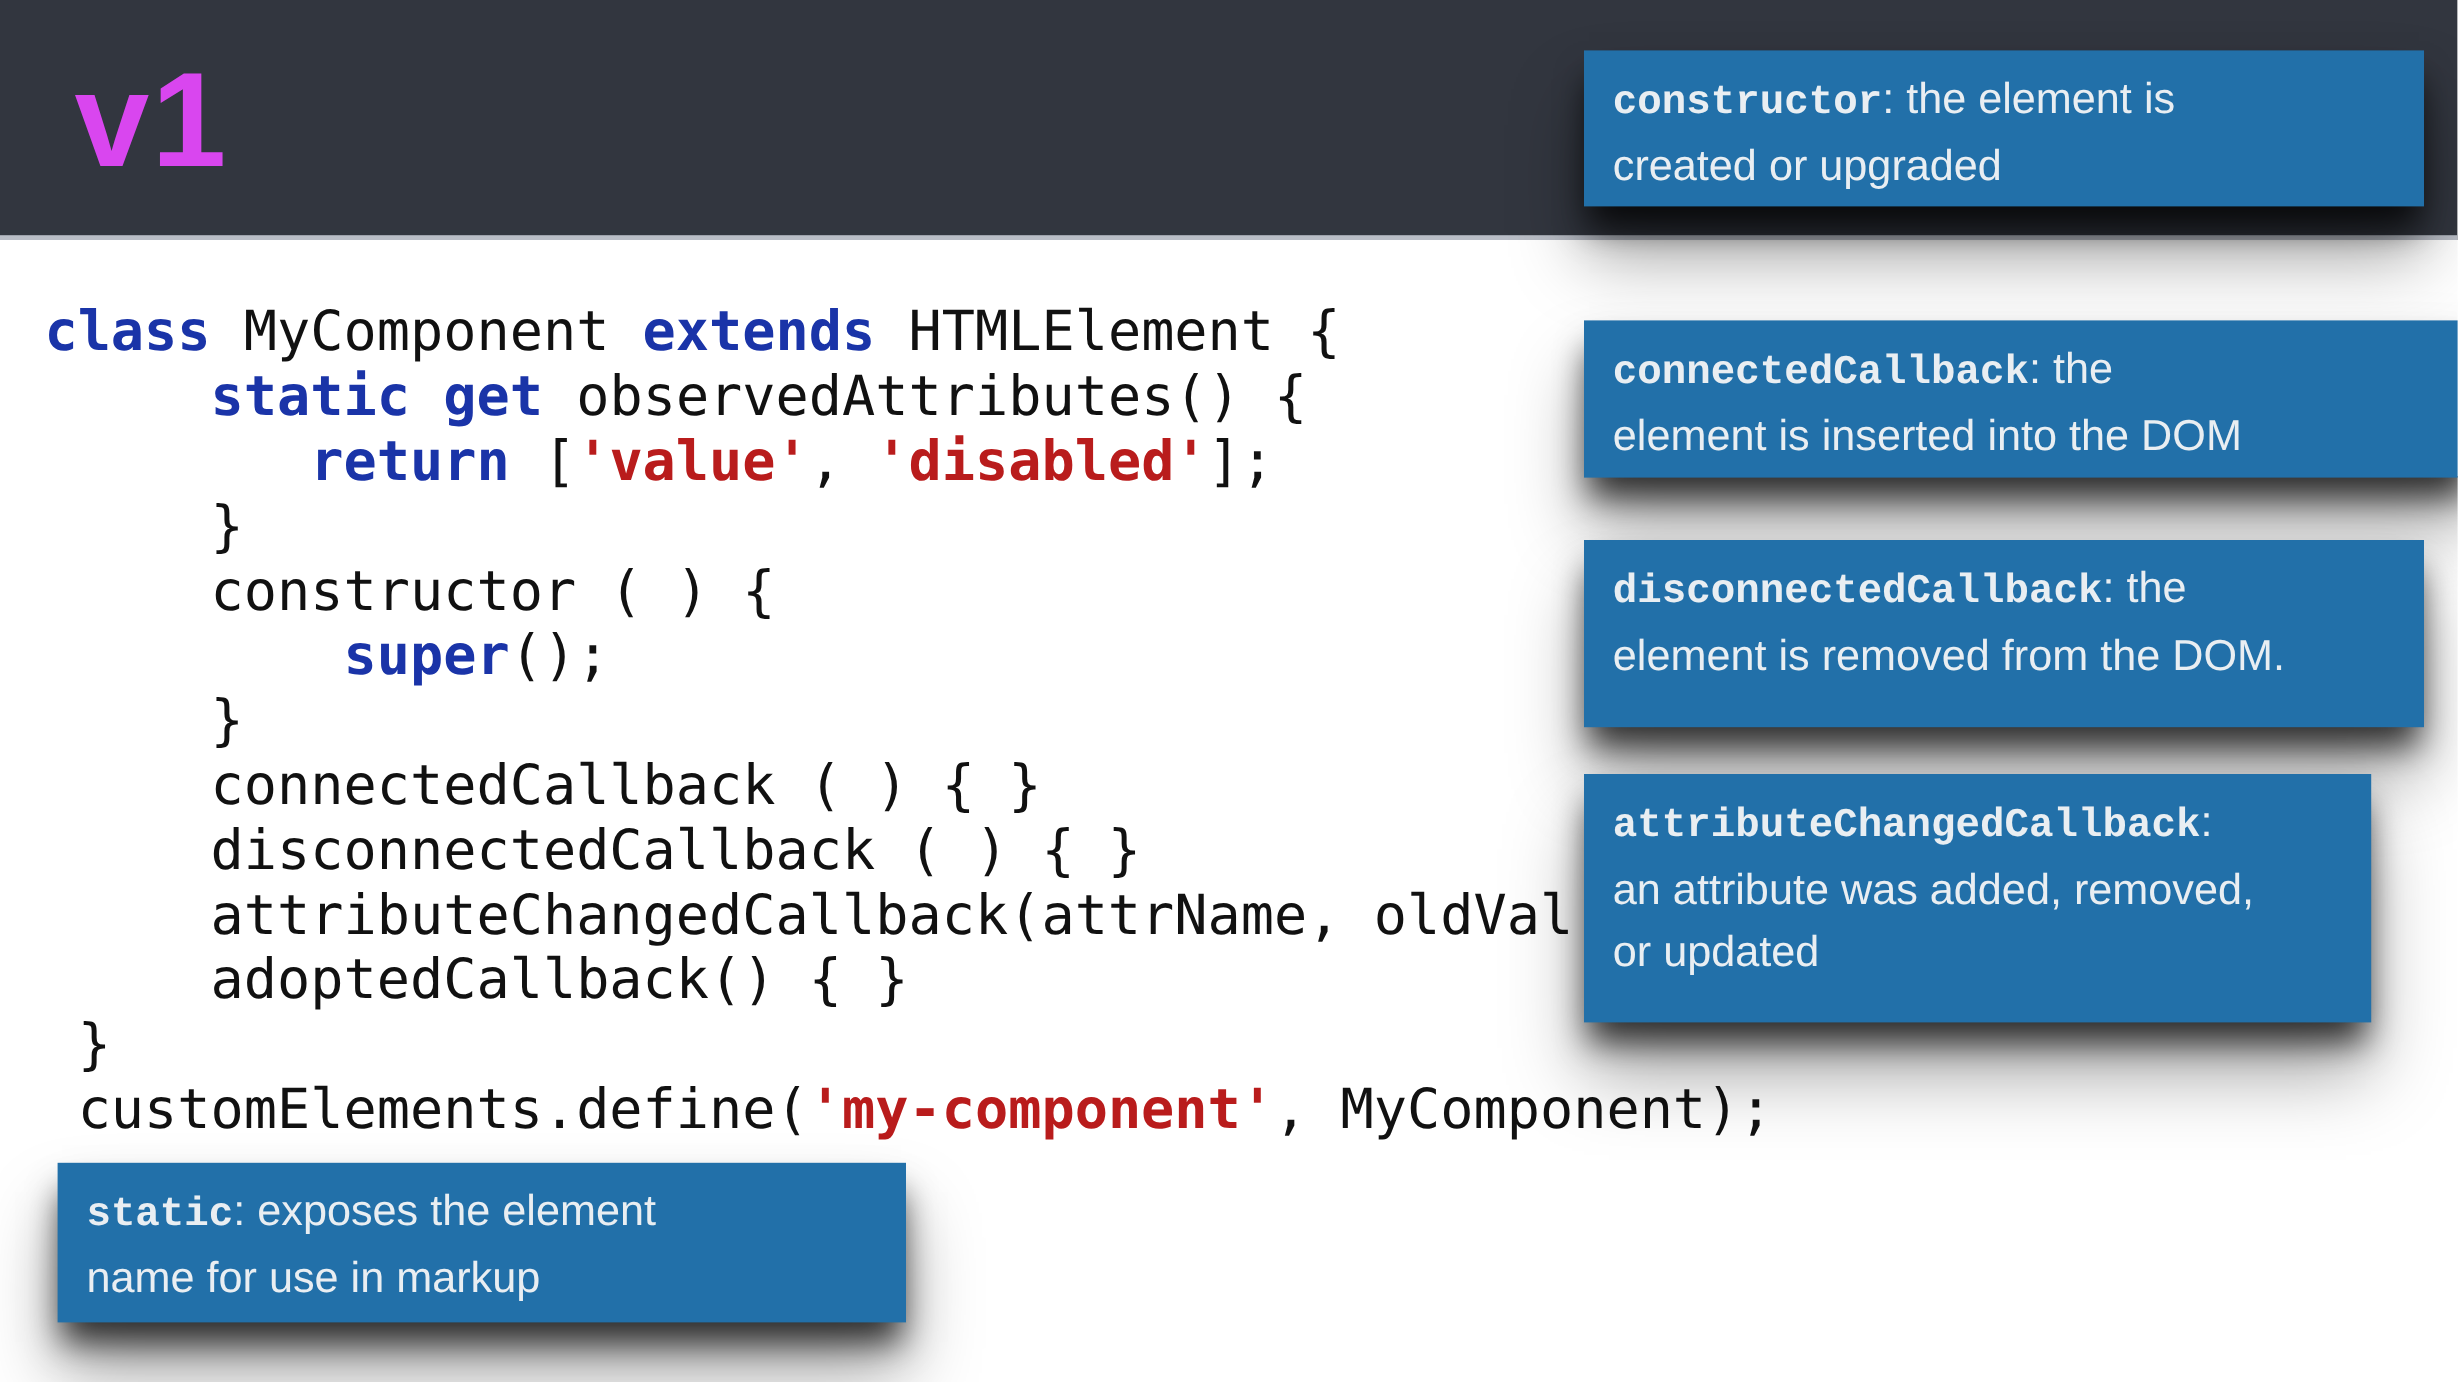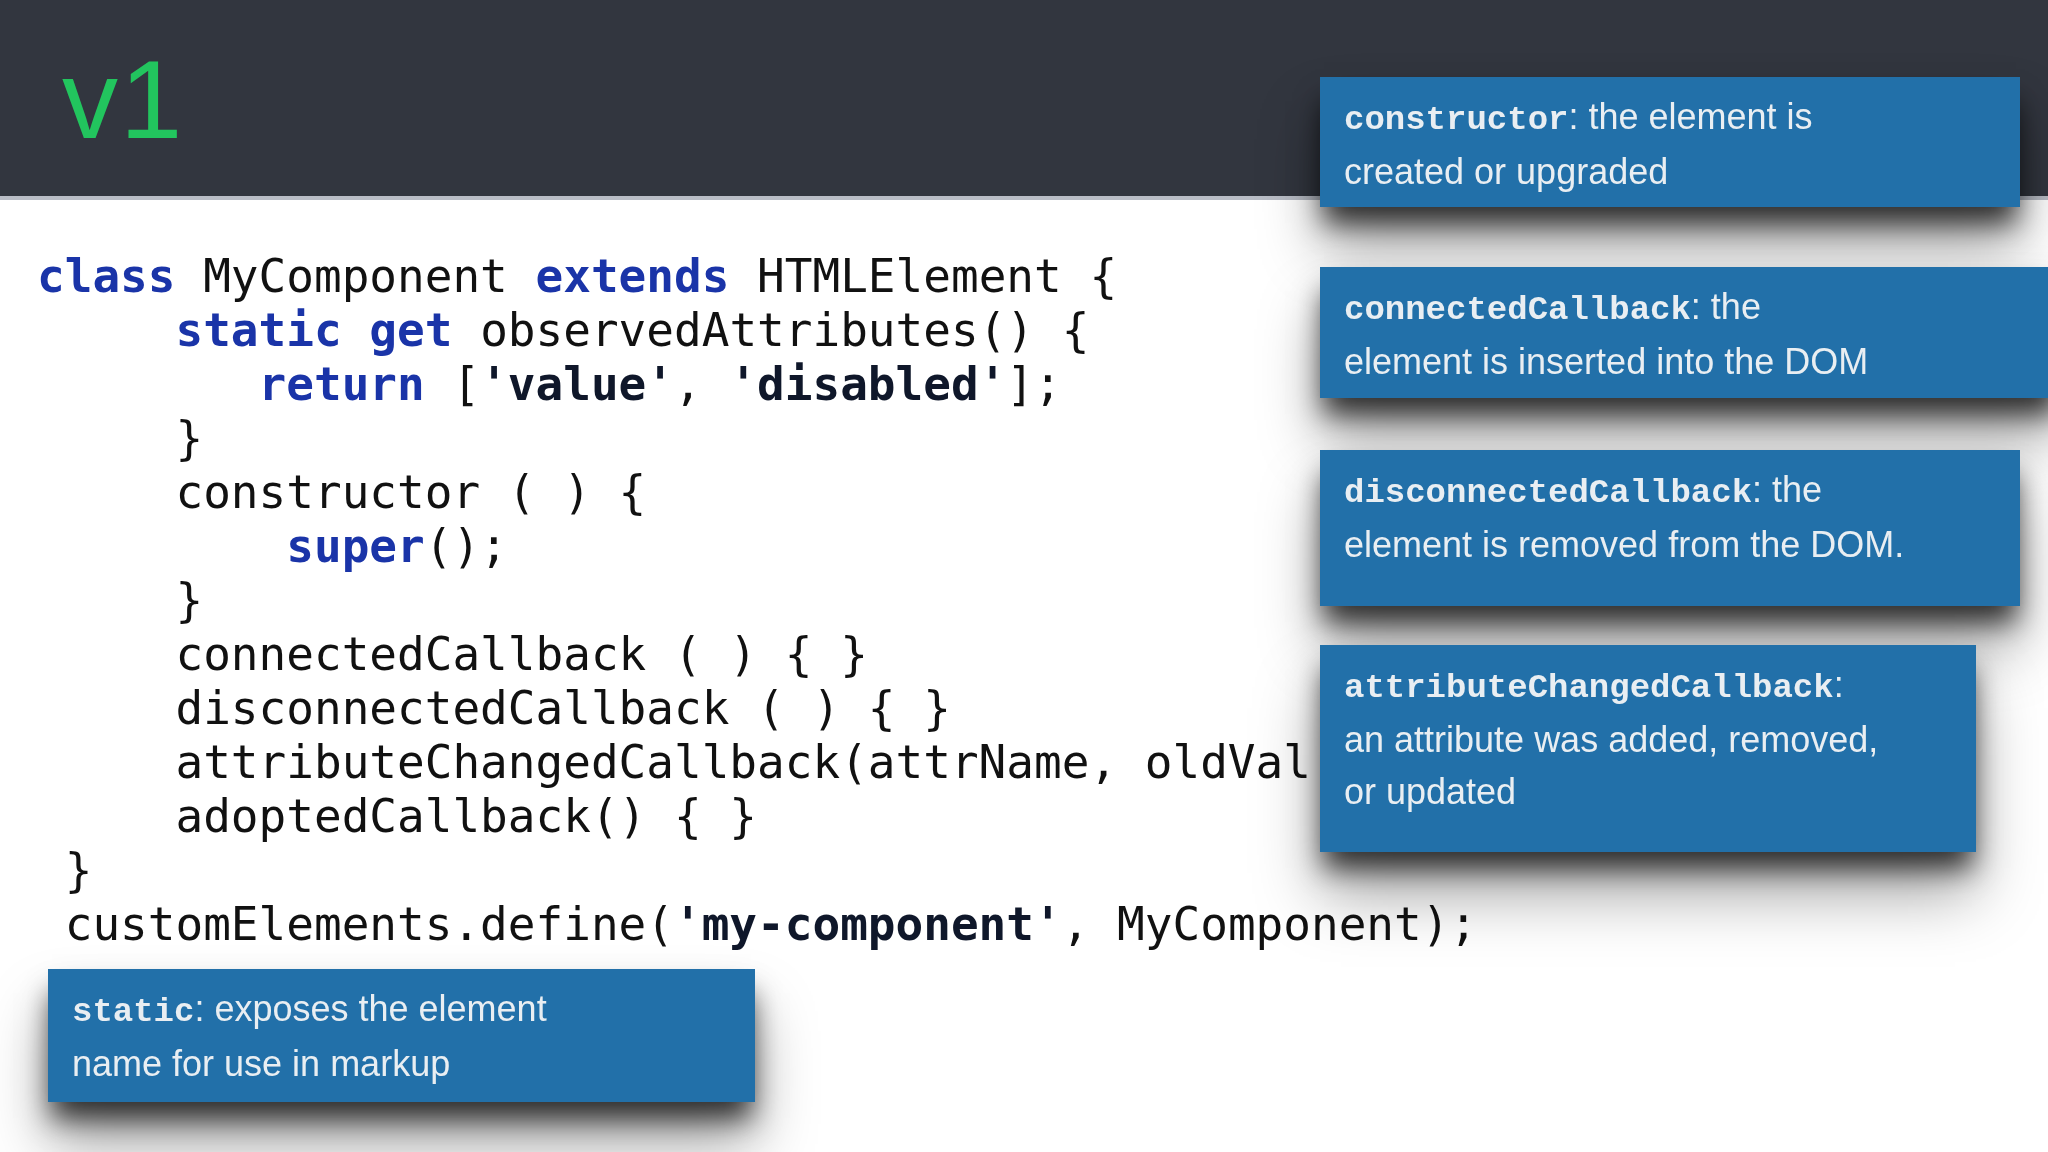--- a/index.html
+++ b/index.html
@@ -20,38 +20,38 @@
   .header {
     position: absolute; left: 0; top: 0;
     width: 2048px; height: 196px;
     background: #32363f;
     border-bottom: 4px solid #b9bdc6;
     z-index: 1;
   }
   .version-label {
     position: absolute; left: 62px; top: 44px;
     font-family: "Liberation Sans", sans-serif;
-    font-weight: 400;
+    font-weight: 700;
     font-size: 112px; line-height: 112px;
     letter-spacing: 2px;
-    color: #22c55e;
+    color: #d946ef;
   }
   
   .code-block {
     position: absolute; left: 33px; top: 245px;
     margin: 4px;
     font-family: "DejaVu Sans Mono", monospace;
     font-size: 46px; line-height: 54px;
     color: #111111;
     white-space: pre;
     z-index: 2;
   }
   .code-line { height: 54px; }
   .code-block .kw  { color: #1a34a8; font-weight: bold; }
-  .code-block .str { color: #0f172a; font-weight: bold; }
+  .code-block .str { color: #b91c1c; font-weight: bold; }
   
   .callout {
     position: absolute;
     background: #2270a9;
     color: #e9eef2;
     padding: 14px 24px;
     box-sizing: border-box;
     font-size: 36px; line-height: 52px;
     z-index: 3;
     box-shadow: 0 20px 26px -4px rgba(0,0,0,0.75), 0 42px 60px rgba(0,0,0,0.35);
@@ -59,21 +59,21 @@
   .callout .ck {
     font-family: "Liberation Mono", monospace;
     font-weight: bold;
     font-size: 34px;
   }
   .callout .ct {
     font-family: "Liberation Sans", sans-serif;
     font-weight: 300;
     white-space: pre-wrap;
   }
-  .b1 { left: 1320px; top: 42px;  width: 700px; height: 130px; margin-top: 35px; }
+  .b1 { left: 1320px; top: 42px;  width: 700px; height: 130px; }
   .b2 { left: 1320px; top: 267px; width: 740px; height: 131px; }
   .b3 { left: 1320px; top: 450px; width: 700px; height: 156px; }
   .b4 { left: 1320px; top: 645px; width: 656px; height: 207px; }
   .b5 { left: 1320px; top: 920px; width: 700px; height: 192px; }
   .b6 { left: 48px;   top: 969px; width: 707px; height: 133px; }
 </style>
 </head>
 <body>
 
 <div class="slide">

